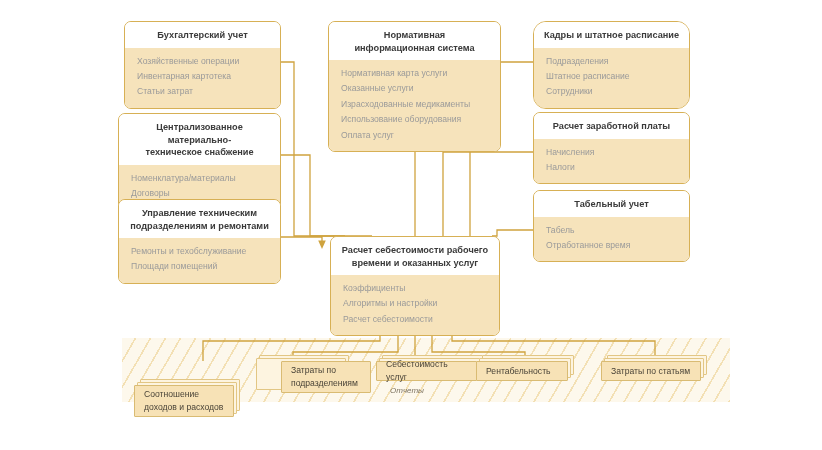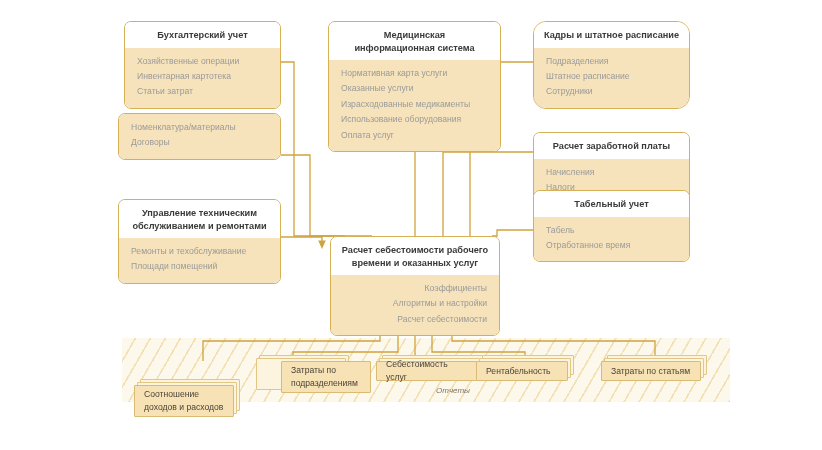--- a/index.html
+++ b/index.html
@@ -42,41 +42,40 @@
     padding: 6px 12px 8px 12px;
   }
   .box .body .ln {
     color: #9a9a9a;
     font-size: 8.6px;
     line-height: 15.4px;
     white-space: nowrap;
   }
 
   
-  .box.central .body .ln { color: #9a9a9a; text-align: right; }
+  .box.central .body .ln { color: #9a9a9a; }
 
   
   #reports-region {
     position: absolute;
     left: 122px; top: 338px;
     width: 608px; height: 64px;
     background-color: #fdf8ec;
     background-image: repeating-linear-gradient(
         -60deg,
         #f3e0b4 0px, #f3e0b4 1.6px,
         rgba(0,0,0,0) 1.6px, rgba(0,0,0,0) 13px);
     z-index: 1;
   }
   #reports-label {
     position: absolute;
     font-style: italic;
     font-size: 8px;
     color: #7d7361;
     z-index: 6;
-    margin-left: 46px;
   }
 
   
   .report {
     position: absolute;
     z-index: 4;
   }
   .report .sheet {
     position: absolute;
     border: 1px solid #e2c684;
@@ -150,61 +149,65 @@
   <div class="box" style="left:124px; top:21px; width:157px;">
     <div class="hdr">Бухгалтерский учет</div>
     <div class="body">
       <div class="ln">Хозяйственные операции</div>
       <div class="ln">Инвентарная картотека</div>
       <div class="ln">Статьи затрат</div>
     </div>
   </div>
 
   <div class="box" style="left:118px; top:113px; width:163px;">
+    <div class="hdr">
+      <div>Централизованное материально-</div>
+      <div>техническое снабжение</div>
+    </div>
     <div class="body">
       <div class="ln">Номенклатура/материалы</div>
       <div class="ln">Договоры</div>
     </div>
   </div>
 
   <div class="box" style="left:118px; top:199px; width:163px;">
     <div class="hdr">
       <div>Управление техническим</div>
-      <div>обслуживанием и ремонтами</div>
+      <div>подразделениям и ремонтами</div>
     </div>
     <div class="body">
       <div class="ln">Ремонты и техобслуживание</div>
       <div class="ln">Площади помещений</div>
     </div>
   </div>
 
   <div class="box" style="left:328px; top:21px; width:173px;">
     <div class="hdr">
-      <div>Медицинская</div>
+      <div>Нормативная</div>
       <div>информационная система</div>
     </div>
     <div class="body">
       <div class="ln">Нормативная карта услуги</div>
       <div class="ln">Оказанные услуги</div>
       <div class="ln">Израсходованные медикаменты</div>
       <div class="ln">Использование оборудования</div>
       <div class="ln">Оплата услуг</div>
     </div>
   </div>
 
   <div class="box" style="left:533px; top:21px; width:157px;border-radius:13px;">
     <div class="hdr">Кадры и штатное расписание</div>
     <div class="body">
       <div class="ln">Подразделения</div>
       <div class="ln">Штатное расписание</div>
       <div class="ln">Сотрудники</div>
     </div>
   </div>
 
-  <div class="box" style="left:533px; top:112px; width:157px;margin-top:20px;">
+  <div class="box" style="left:533px; top:112px; width:157px;">
     <div class="hdr">Расчет заработной платы</div>
     <div class="body">
       <div class="ln">Начисления</div>
       <div class="ln">Налоги</div>
     </div>
   </div>
 
   <div class="box" style="left:533px; top:190px; width:157px;">
     <div class="hdr">Табельный учет</div>
     <div class="body">

